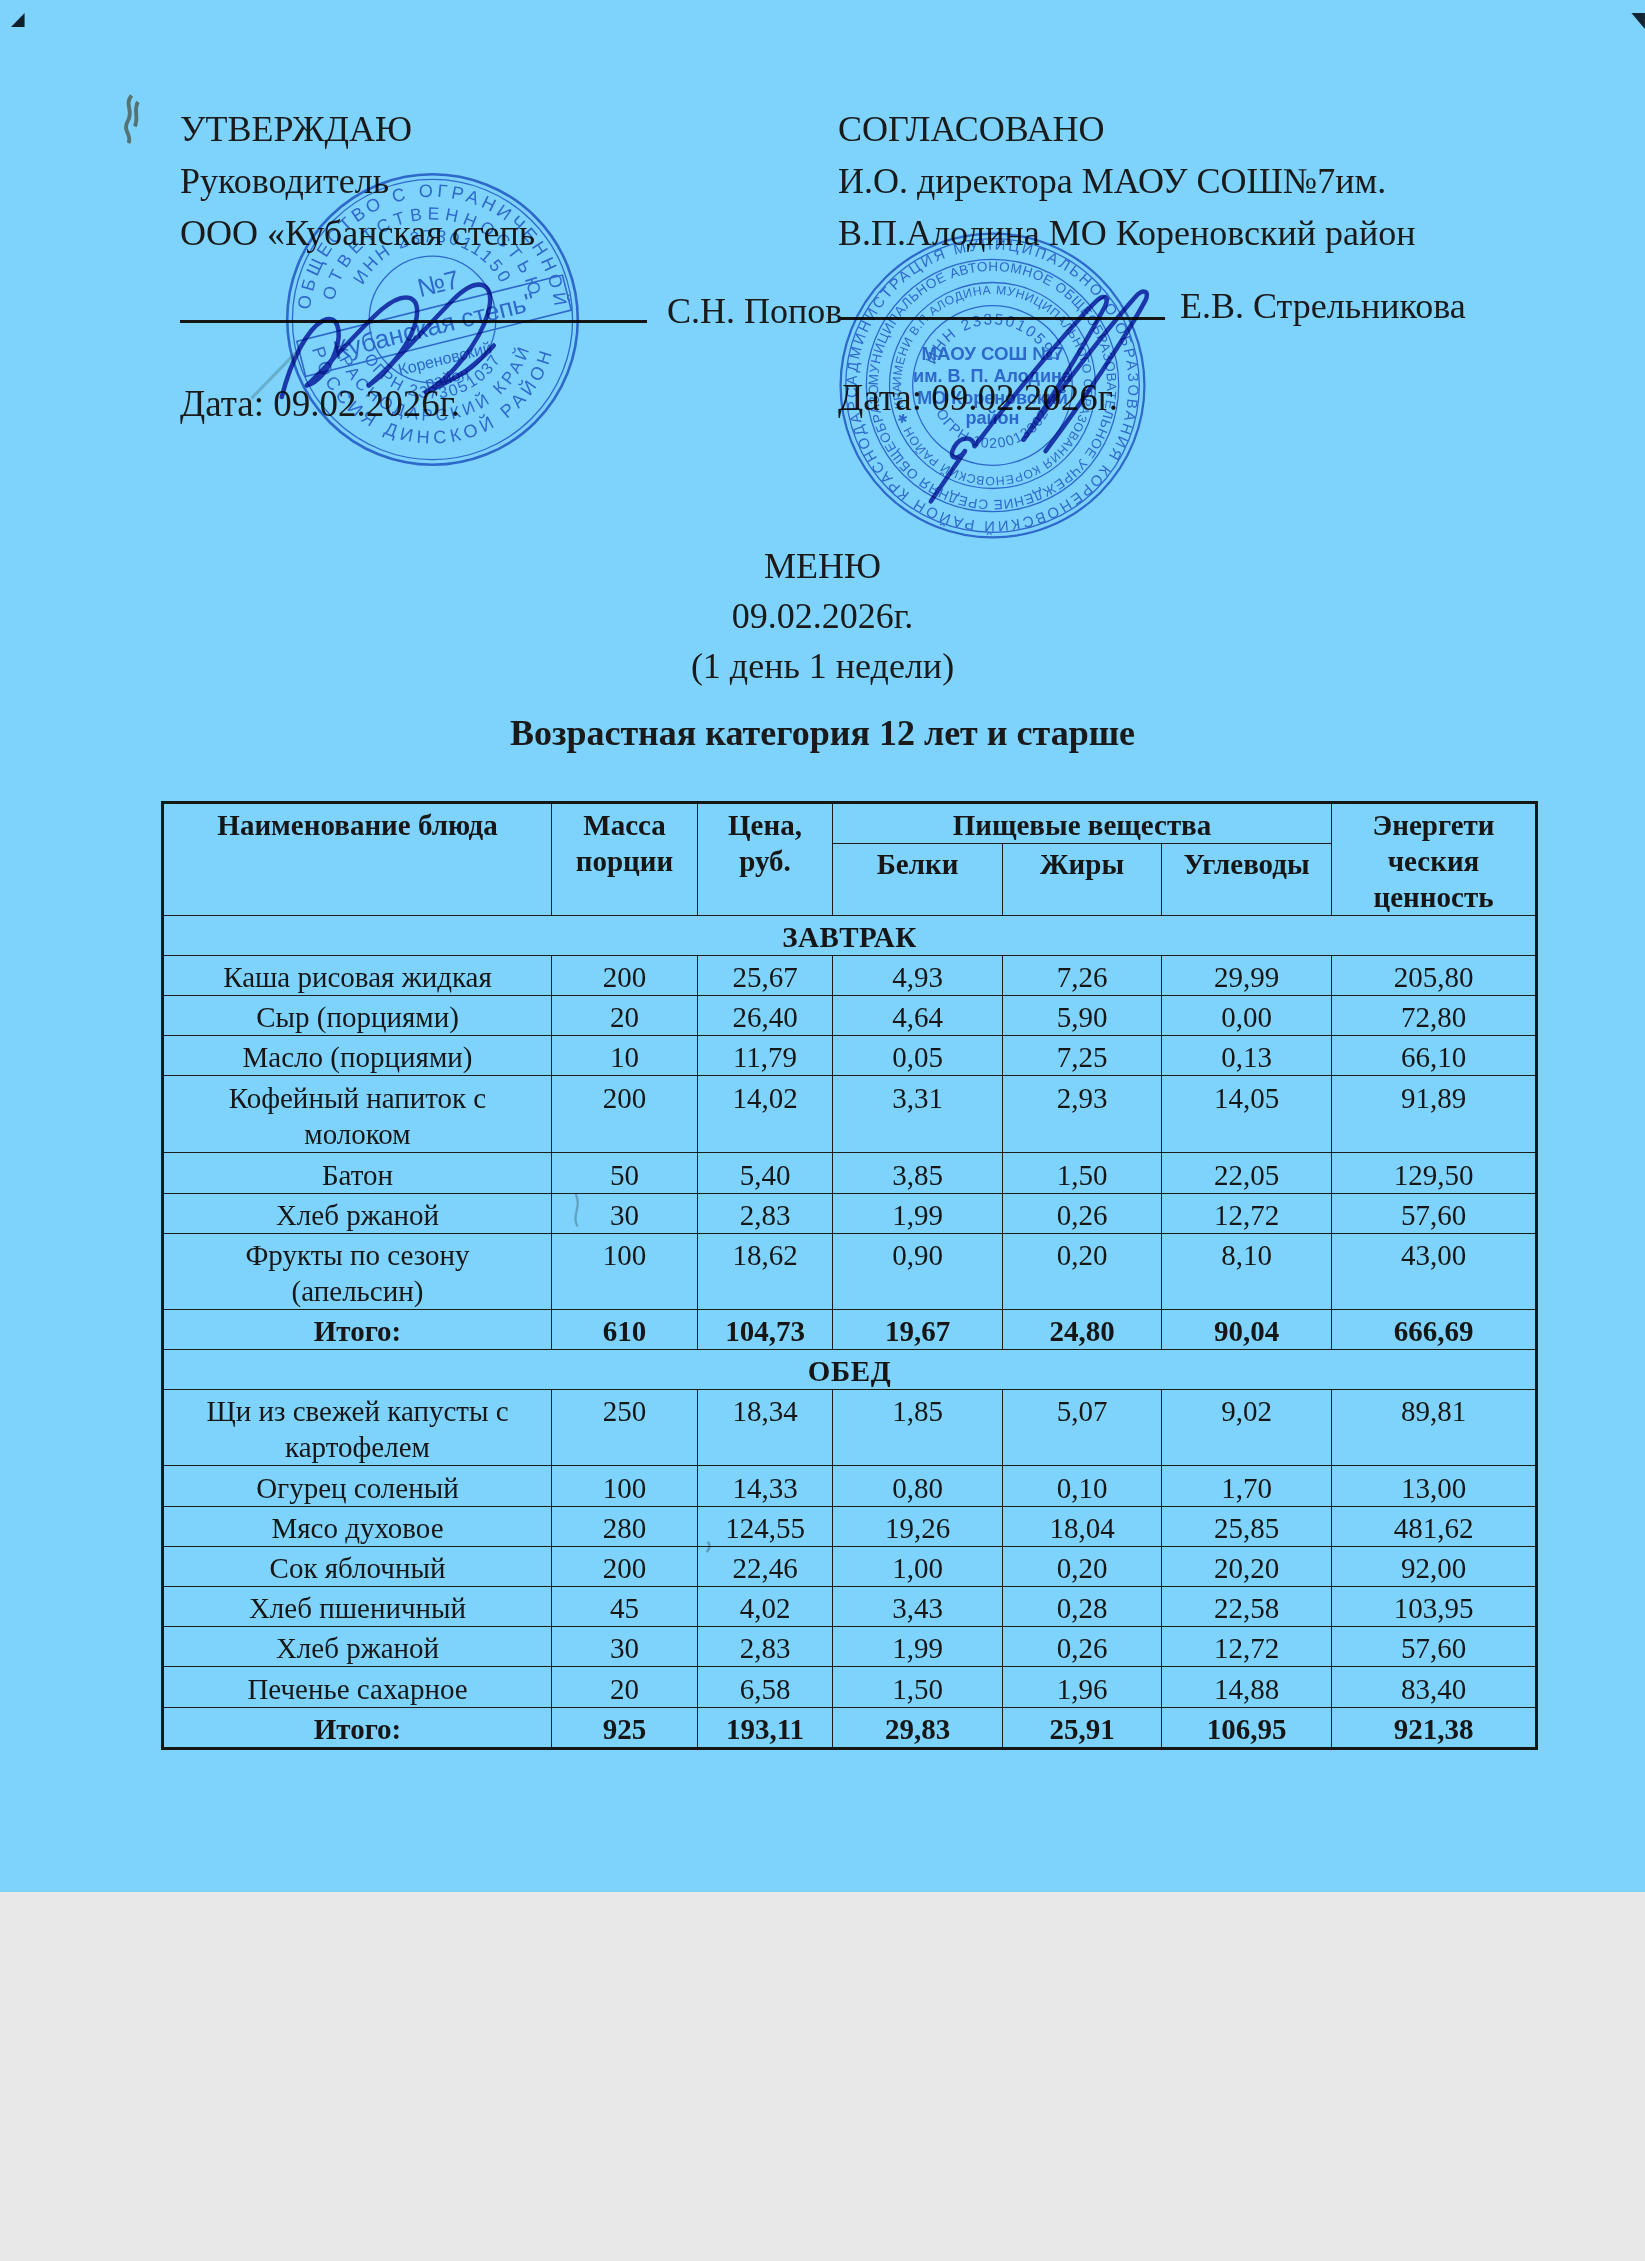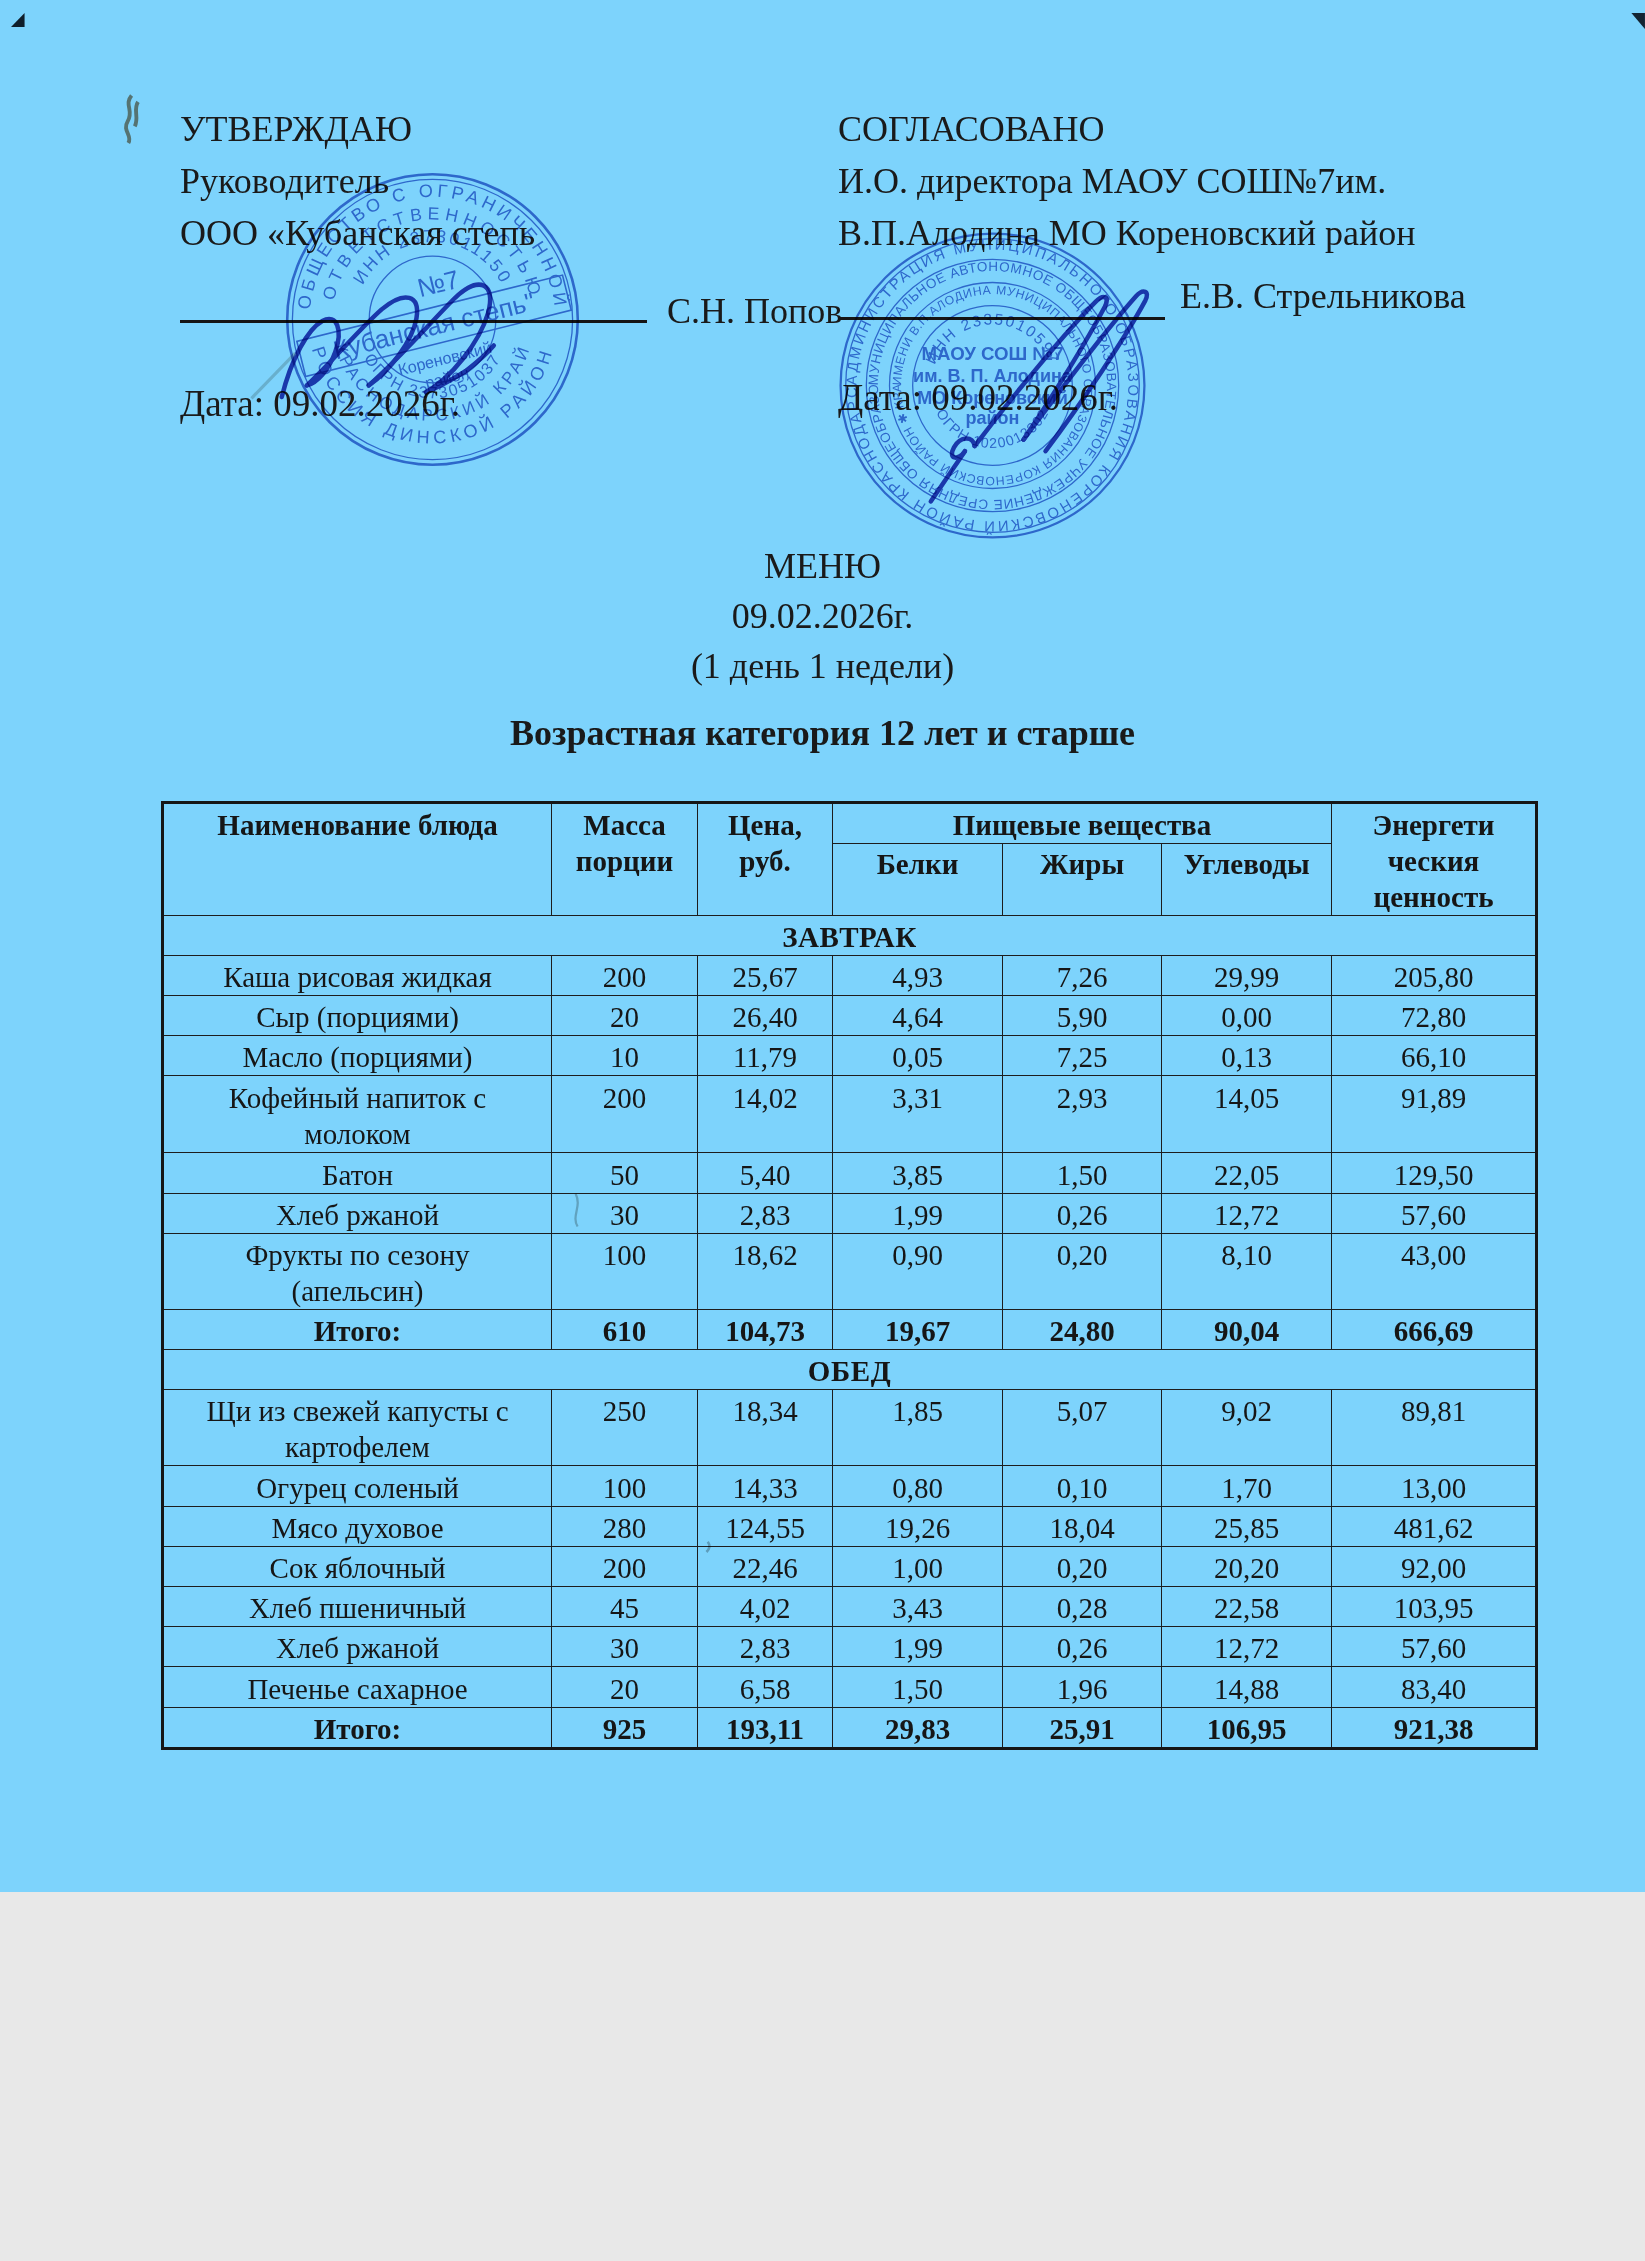--- a/index.html
+++ b/index.html
@@ -53,21 +53,21 @@
   <div class="sign-line" style="left:180px; top:320px; width:467px;"></div>
   <div class="signer" style="left:667px; top:290px;">С.Н. Попов</div>
   <div class="date-line" style="left:180px; top:382px;">Дата: 09.02.2026г.</div>
 
   <div class="abs hdr-block" style="left:838px; top:103px;">
     <div>СОГЛАСОВАНО</div>
     <div>И.О. директора МАОУ СОШ№7им.</div>
     <div>В.П.Алодина МО Кореновский район</div>
   </div>
   <div class="sign-line" style="left:838px; top:317px; width:327px;"></div>
-  <div class="signer" style="left:1180px; top:275px;">Е.В. Стрельникова</div>
+  <div class="signer" style="left:1180px; top:285px;">Е.В. Стрельникова</div>
   <div class="date-line" style="left:838px; top:376px;">Дата: 09.02.2026г.</div>
 
   <div class="center-line" style="top:545px;">МЕНЮ</div>
   <div class="center-line" style="top:595px;">09.02.2026г.</div>
   <div class="center-line" style="top:645px;">(1 день 1 недели)</div>
   <div class="center-line bold" style="top:712px;">Возрастная категория 12 лет и старше</div>
 
   <table class="menu">
     <colgroup>
       <col style="width:389px">

